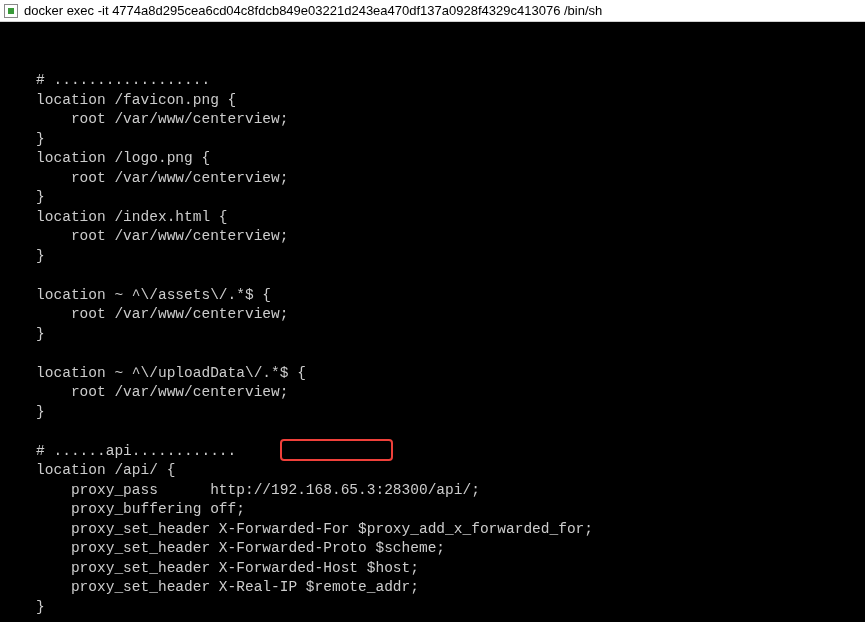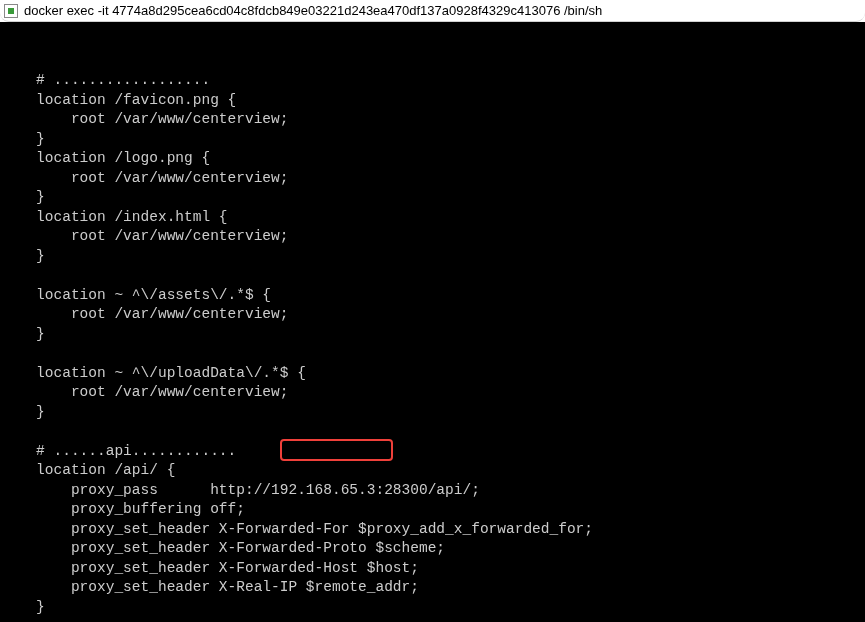--- a/index.html
+++ b/index.html
@@ -16,21 +16,20 @@
     }
     .title-bar {
       height: 22px;
       background: #ffffff;
       border-bottom: 1px solid #d0d0d0;
       display: flex;
       align-items: center;
       padding: 0 4px;
       font-size: 13px;
       color: #000;
-      border-radius: 9px;
     }
     .title-icon {
       width: 14px;
       height: 14px;
       border: 1px solid #888;
       margin-right: 6px;
       display: flex;
       align-items: center;
       justify-content: center;
       background: #fff;

